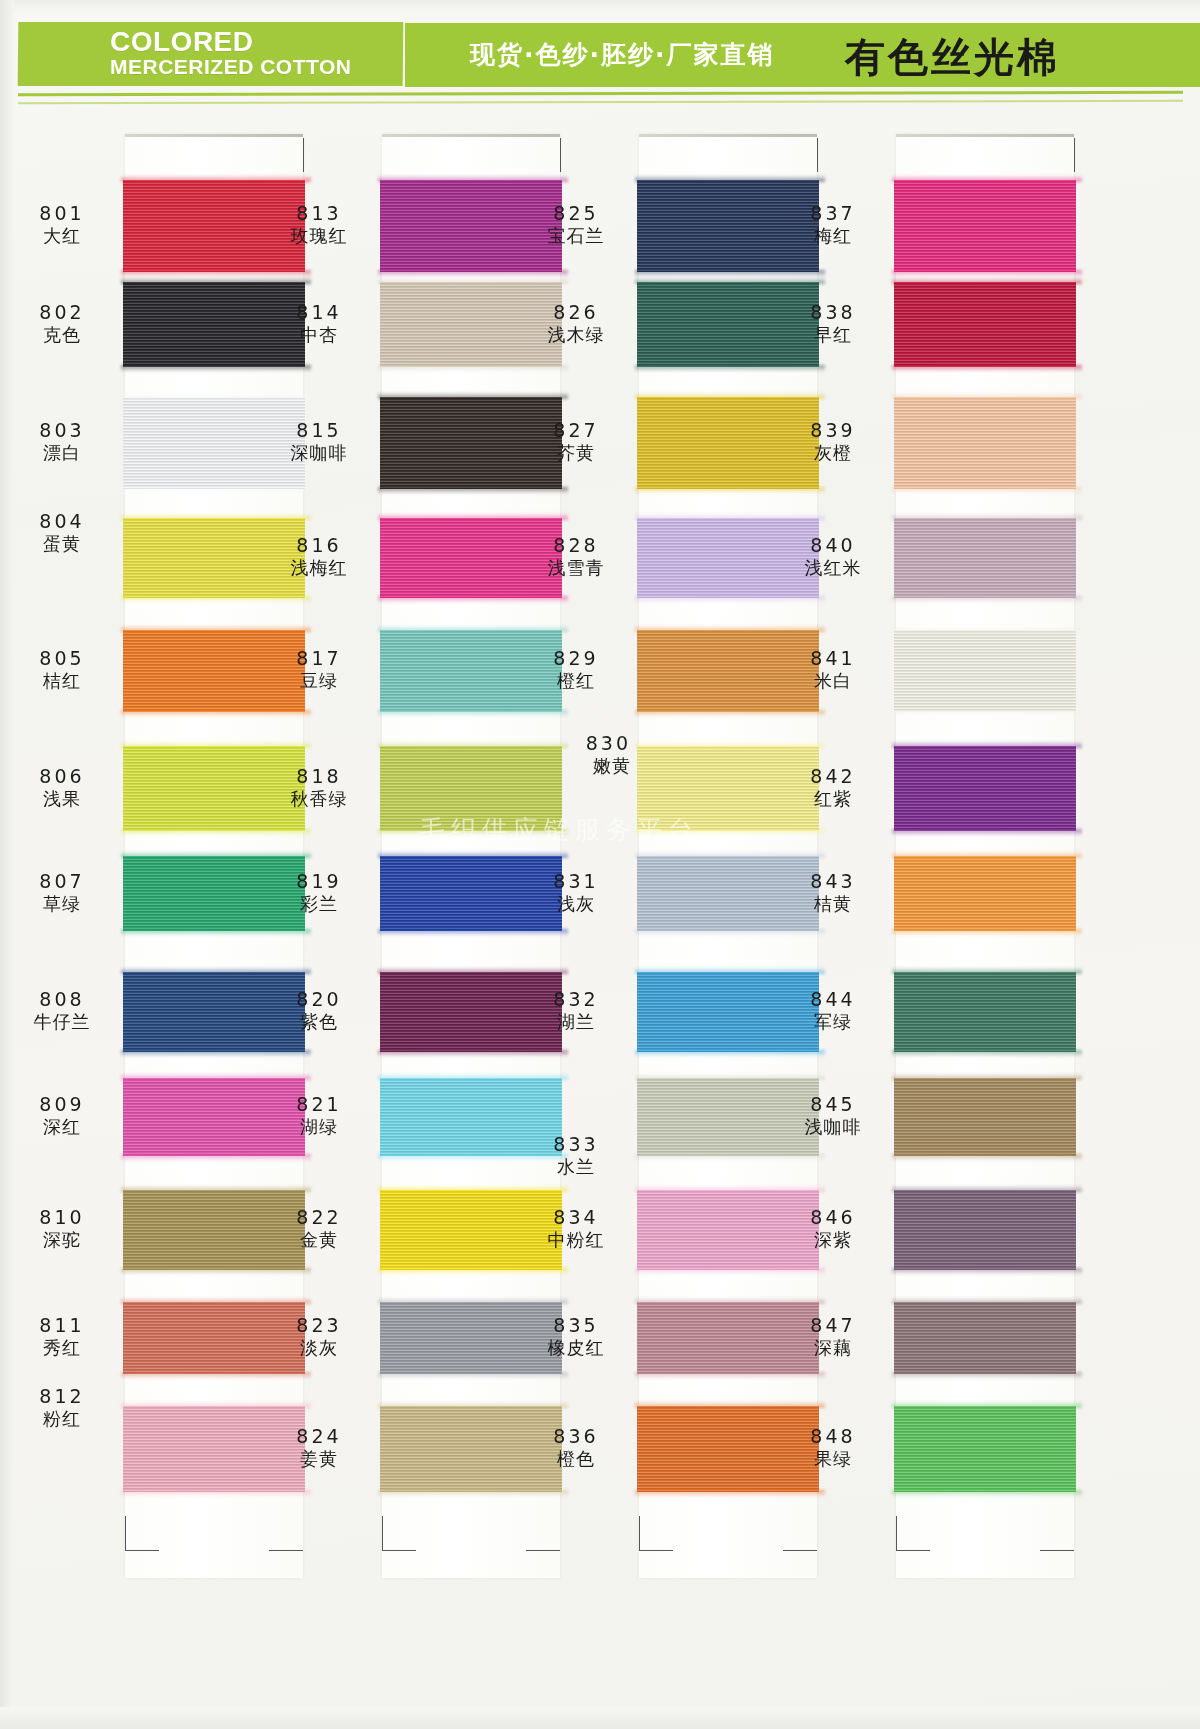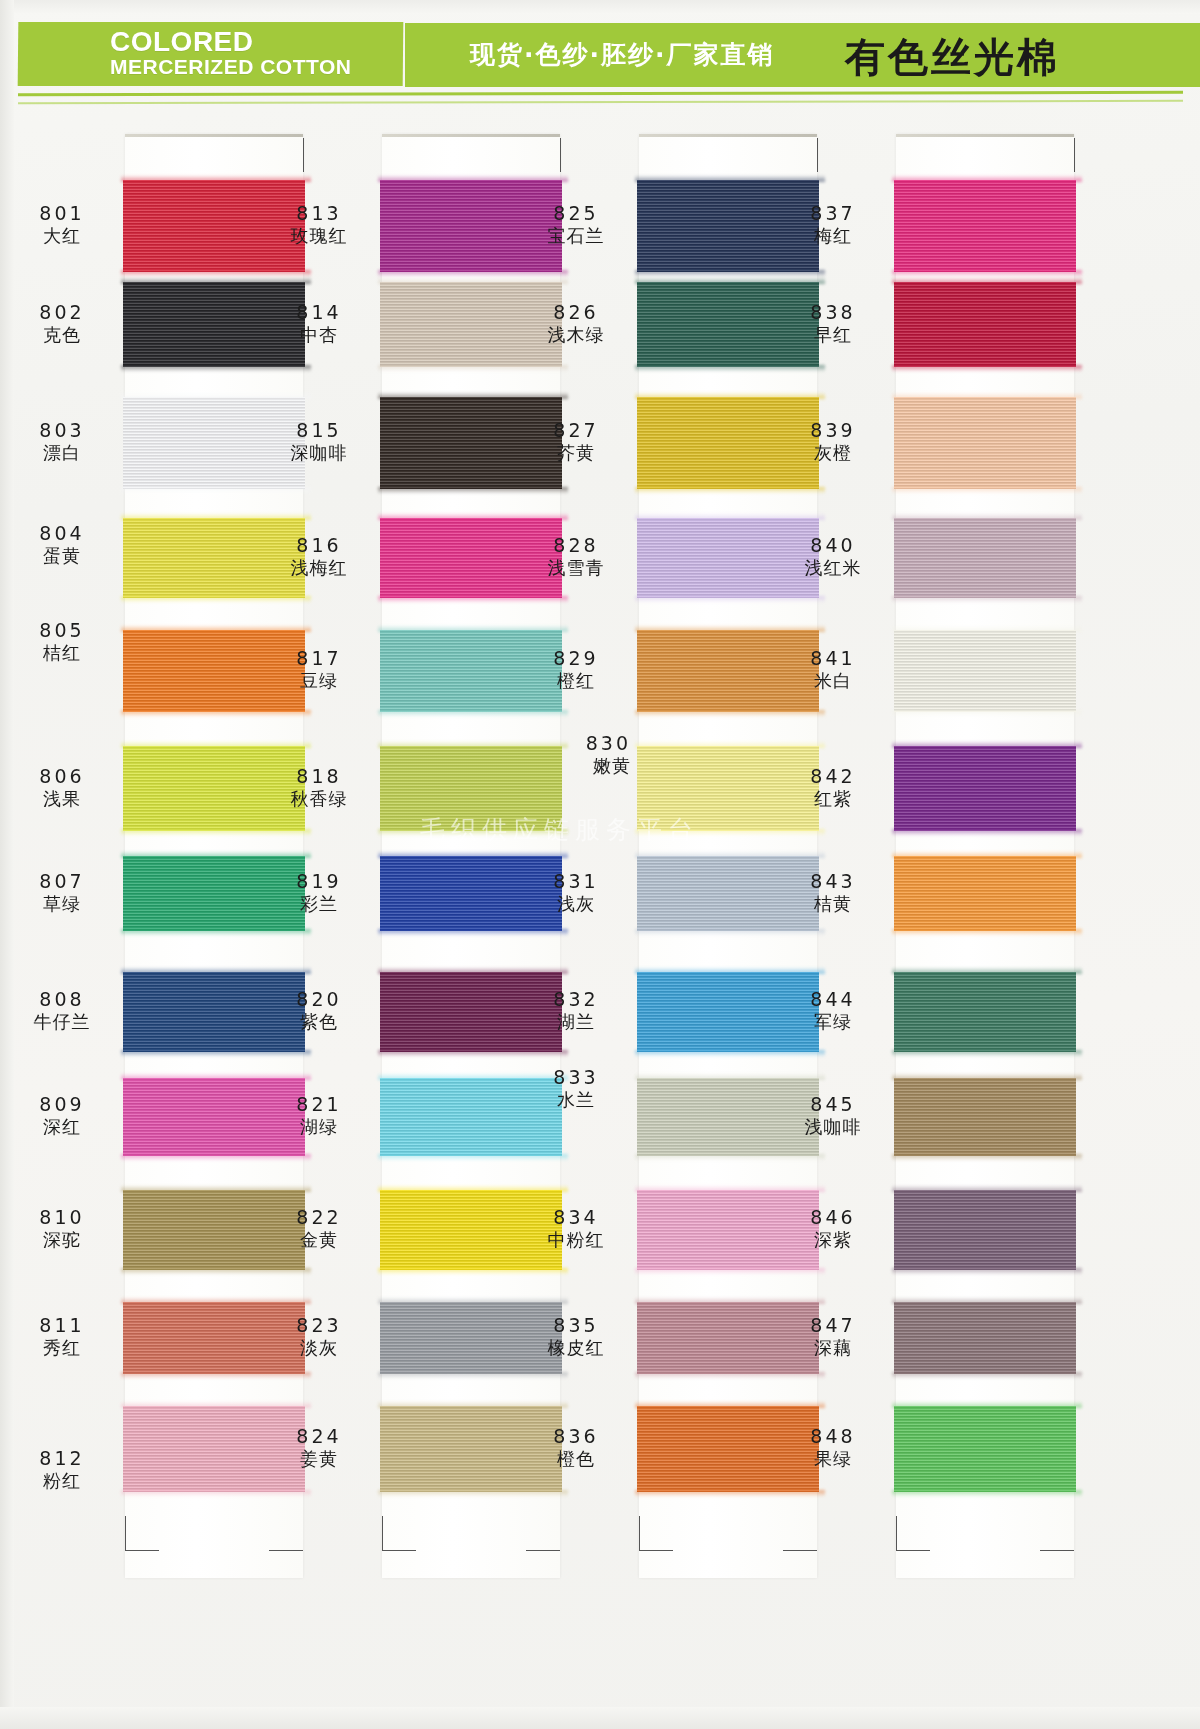--- a/index.html
+++ b/index.html
@@ -276,25 +276,25 @@
           <span class="name">大红</span>
         </div>
         <div class="label" style="top: 166.5px;">
           <span class="code">802</span>
           <span class="name">克色</span>
         </div>
         <div class="label" style="top: 285px;">
           <span class="code">803</span>
           <span class="name">漂白</span>
         </div>
-        <div class="label" style="top: 388px;">
+        <div class="label" style="top: 376px;">
           <span class="code">804</span>
           <span class="name">蛋黄</span>
         </div>
-        <div class="label" style="top: 485px;">
+        <div class="label" style="top: 513px;">
           <span class="code">805</span>
           <span class="name">桔红</span>
         </div>
         <div class="label" style="top: 630.5px;">
           <span class="code">806</span>
           <span class="name">浅果</span>
         </div>
         <div class="label" style="top: 735.5px;">
           <span class="code">807</span>
           <span class="name">草绿</span>
@@ -308,21 +308,21 @@
           <span class="name">深红</span>
         </div>
         <div class="label" style="top: 1072px;">
           <span class="code">810</span>
           <span class="name">深驼</span>
         </div>
         <div class="label" style="top: 1180px;">
           <span class="code">811</span>
           <span class="name">秀红</span>
         </div>
-        <div class="label" style="top: 1313px;">
+        <div class="label" style="top: 1251px;">
           <span class="code">812</span>
           <span class="name">粉红</span>
         </div>
       </div>
       <div class="col" style="left: 275px;">
         <div class="card">
           <div class="swatch" style="top: 46px; height: 92px;">
             <div class="band" style="background-color: rgb(166, 42, 141); background-image: repeating-linear-gradient(rgba(255, 255, 255, 0.16) 0px, rgba(255, 255, 255, 0.16) 1px, rgba(0, 0, 0, 0.09) 1px, rgba(0, 0, 0, 0.09) 2px, rgba(255, 255, 255, 0.05) 2px, rgba(255, 255, 255, 0.05) 3px), linear-gradient(rgba(255, 255, 255, 0.1) 0%, rgba(0, 0, 0, 0) 28%, rgba(0, 0, 0, 0.05) 72%, rgba(0, 0, 0, 0.1) 100%);"></div>
             <div class="fuzz-t" style="background: linear-gradient(rgba(255, 255, 255, 0) 0%, rgb(166, 42, 141) 100%);"></div>
             <div class="fuzz-b" style="background: linear-gradient(0deg, rgba(255, 255, 255, 0) 0%, rgb(166, 42, 141) 100%);"></div>
@@ -528,21 +528,21 @@
           <span class="name">嫩黄</span>
         </div>
         <div class="label" style="top: 735.5px;">
           <span class="code">831</span>
           <span class="name">浅灰</span>
         </div>
         <div class="label" style="top: 854px;">
           <span class="code">832</span>
           <span class="name">湖兰</span>
         </div>
-        <div class="label" style="top: 932px;">
+        <div class="label" style="top: 999px;">
           <span class="code">833</span>
           <span class="name">水兰</span>
         </div>
         <div class="label" style="top: 1072px;">
           <span class="code">834</span>
           <span class="name">中粉红</span>
         </div>
         <div class="label" style="top: 1180px;">
           <span class="code">835</span>
           <span class="name">橡皮红</span>

